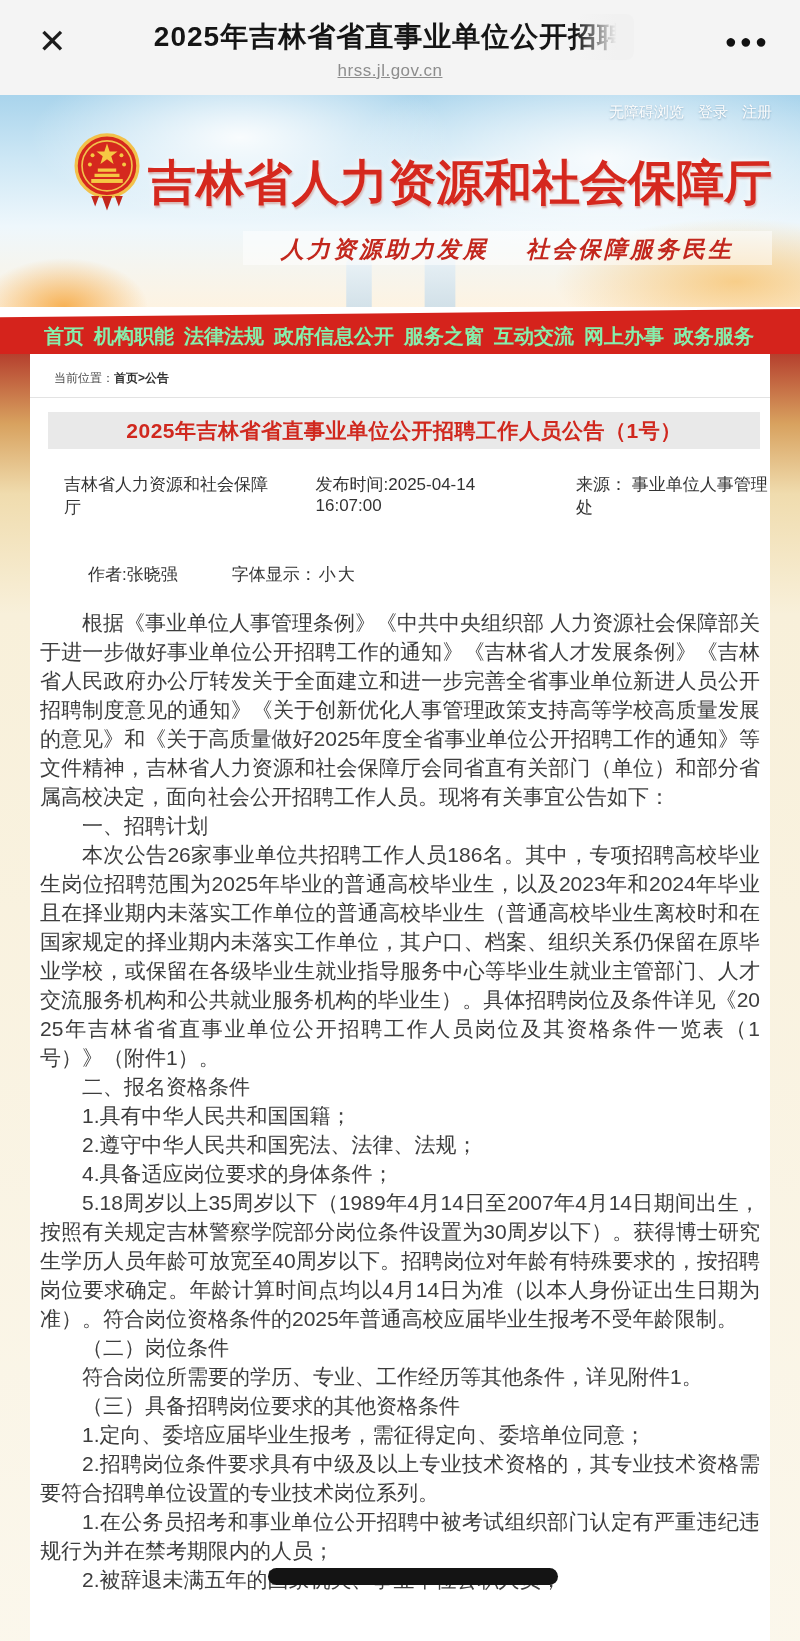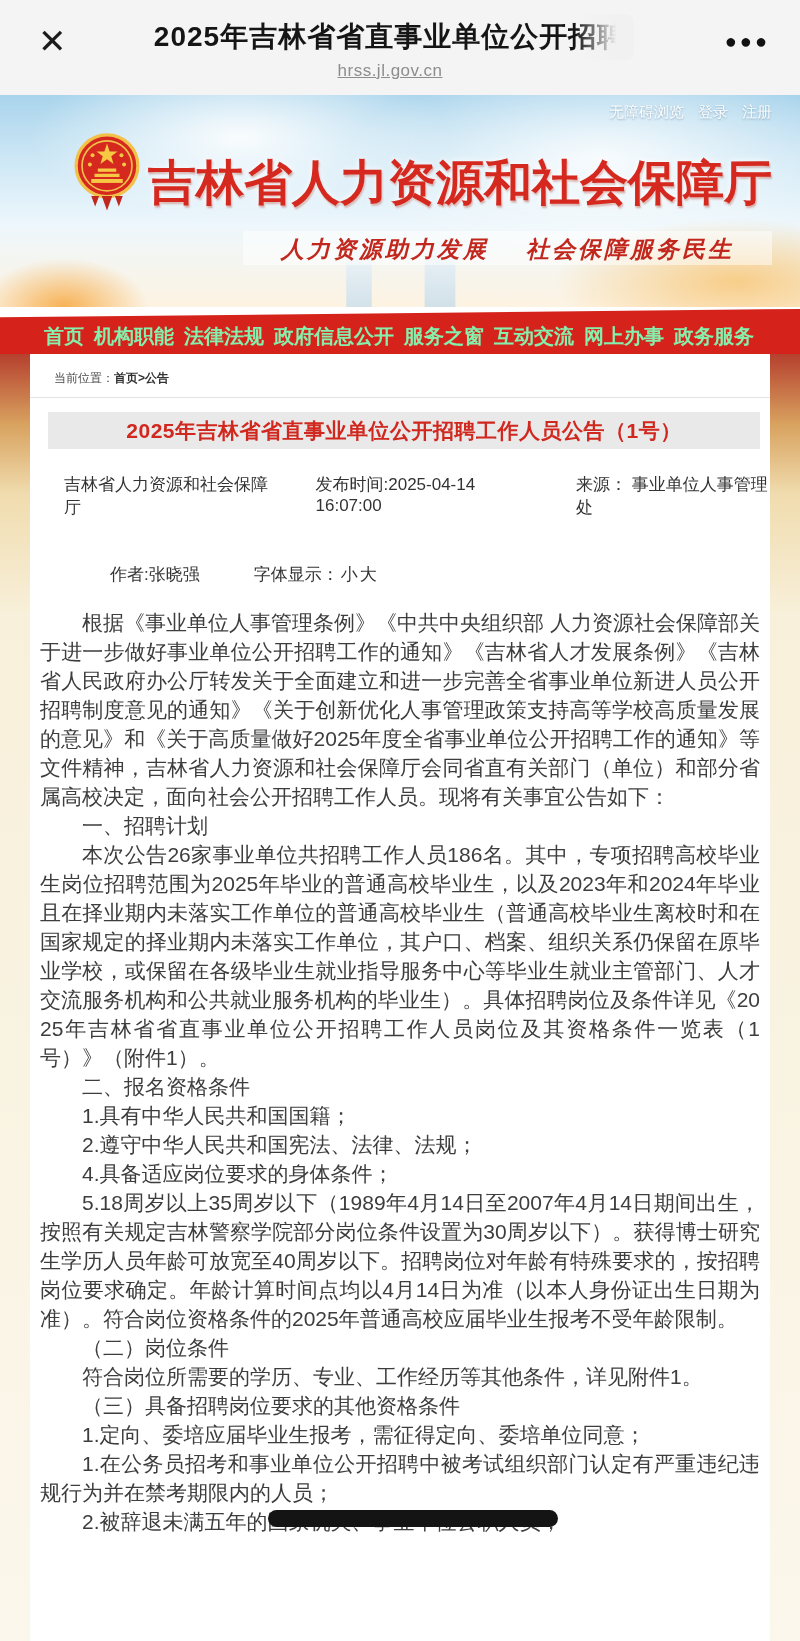--- a/index.html
+++ b/index.html
@@ -97,21 +97,21 @@
   .article-titlebar {
     margin:14px 10px 0 18px; height:37px; background:#e9e9e9;
     display:flex; align-items:center; justify-content:center;
   }
   .article-title { font-size:21px; font-weight:700; color:#d0281e; letter-spacing:.5px; }
   .meta-row {
     margin-top:24px; padding-left:34px; display:flex; gap:46px;
     font-size:17px; color:#333;
   }
   .author-row {
-    margin-top:44px; padding-left:80px; display:flex; gap:54px; align-items:center;
+    margin-top:44px; padding-left:58px; display:flex; gap:54px; align-items:center;
     font-size:17px; color:#333;
   }
   .font-controls { display:flex; gap:2px; align-items:center; }
   .font-btn { cursor:pointer; color:#333; }
   .article-body {
     margin-top:22px; padding:0 10px; font-size:21px; line-height:29px; color:#3d3d3d;
     text-align:justify; word-break:break-all;
   }
   .article-body p { text-indent:2em; }
   .redacted { position:relative; }
@@ -214,20 +214,21 @@
       <p>本次公告26家事业单位共招聘工作人员186名。其中，专项招聘高校毕业生岗位招聘范围为2025年毕业的普通高校毕业生，以及2023年和2024年毕业且在择业期内未落实工作单位的普通高校毕业生（普通高校毕业生离校时和在国家规定的择业期内未落实工作单位，其户口、档案、组织关系仍保留在原毕业学校，或保留在各级毕业生就业指导服务中心等毕业生就业主管部门、人才交流服务机构和公共就业服务机构的毕业生）。具体招聘岗位及条件详见《2025年吉林省省直事业单位公开招聘工作人员岗位及其资格条件一览表（1号）》（附件1）。</p>
       <p>二、报名资格条件</p>
       <p>1.具有中华人民共和国国籍；</p>
       <p>2.遵守中华人民共和国宪法、法律、法规；</p>
       <p>4.具备适应岗位要求的身体条件；</p>
       <p>5.18周岁以上35周岁以下（1989年4月14日至2007年4月14日期间出生，按照有关规定吉林警察学院部分岗位条件设置为30周岁以下）。获得博士研究生学历人员年龄可放宽至40周岁以下。招聘岗位对年龄有特殊要求的，按招聘岗位要求确定。年龄计算时间点均以4月14日为准（以本人身份证出生日期为准）。符合岗位资格条件的2025年普通高校应届毕业生报考不受年龄限制。</p>
       <p>（二）岗位条件</p>
       <p>符合岗位所需要的学历、专业、工作经历等其他条件，详见附件1。</p>
       <p>（三）具备招聘岗位要求的其他资格条件</p>
       <p>1.定向、委培应届毕业生报考，需征得定向、委培单位同意；</p>
+      <p>2.招聘岗位条件要求具有中级及以上专业技术资格的，其专业技术资格需要符合招聘单位设置的专业技术岗位系列。</p>
       <p>1.在公务员招考和事业单位公开招聘中被考试组织部门认定有严重违纪违规行为并在禁考期限内的人员；</p>
       <p class="redacted">
         <span>2.被辞退未满五年的国家机关、事业单位公职人员，</span>
         <span class="redaction-bar"></span>
       </p>
     </div>
 
   </div>
   <div class="bottom-strip"></div>
 </div>

